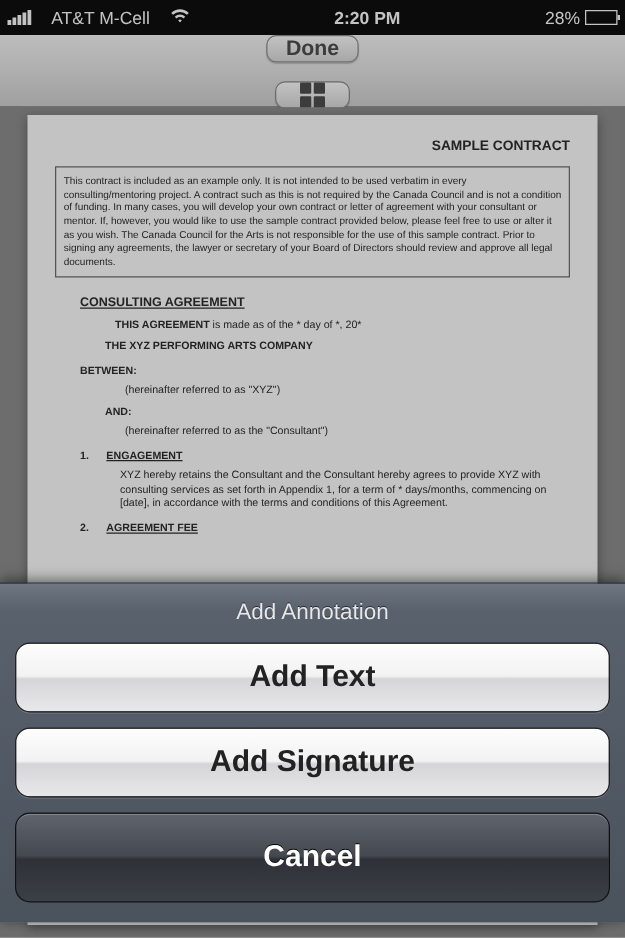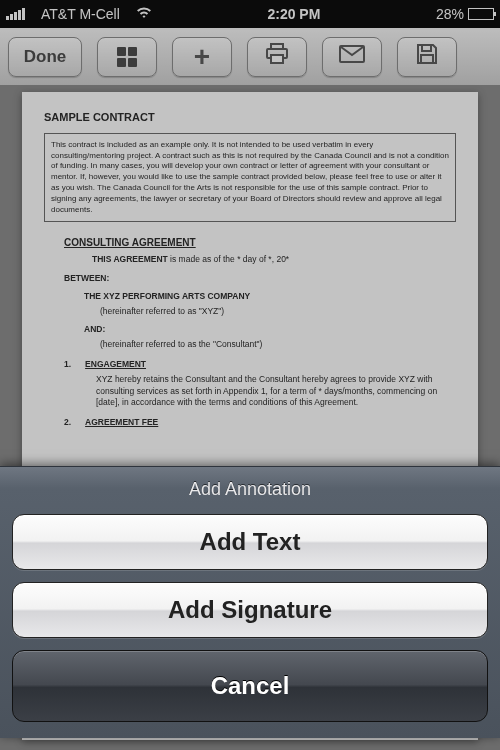--- a/index.html
+++ b/index.html
@@ -40,20 +40,21 @@
 
     
     .toolbar {
       height: 58px;
       background: linear-gradient(#f7f7f7, #cfcfcf);
       border-bottom: 1px solid #888;
       display: flex;
       align-items: center;
       padding: 0 8px;
       gap: 15px;
+      flex-direction: column;
     }
     .tb-btn {
       height: 40px;
       border: 1px solid #888;
       border-radius: 8px;
       background: linear-gradient(#fefefe, #d9d9d9);
       display: flex;
       align-items: center;
       justify-content: center;
       color: #333;
@@ -77,21 +78,21 @@
     .doc-page {
       width: 95%;
       background: #fff;
       padding: 18px 22px;
       font-size: 8.5px;
       color: #222;
       line-height: 1.35;
       box-shadow: 0 2px 8px rgba(0,0,0,.4);
       position: relative;
     }
-    .doc-title { text-align:left; font-weight:bold; font-size:11px; margin-bottom:8px;}
+    .doc-title { text-align:right; font-weight:bold; font-size:11px; margin-bottom:8px;}
     .doc-box { border:1px solid #666; padding:6px; font-size:8px; margin-bottom:14px;}
     .doc-sec { font-weight:bold; text-decoration: underline; font-size:10px; margin-top:8px;}
     .doc-indent { padding-left: 24px; margin-top:4px;}
     .doc-num { display:flex; gap:14px; margin-top:8px;}
     .doc-num .n { font-weight:bold; }
     .doc-num-title { font-weight:bold; text-decoration:underline;}
     .doc-body { padding-left: 28px; margin-top:4px;}
 
     .page-indicator {
       position:absolute;
@@ -228,22 +229,22 @@
 
 <div class="doc-area">
   <div class="doc-page">
     <div class="doc-title">SAMPLE CONTRACT</div>
     <div class="doc-box">This contract is included as an example only. It is not intended to be used verbatim in every consulting/mentoring project. A contract such as this is not required by the Canada Council and is not a condition of funding. In many cases, you will develop your own contract or letter of agreement with your consultant or mentor. If, however, you would like to use the sample contract provided below, please feel free to use or alter it as you wish. The Canada Council for the Arts is not responsible for the use of this sample contract. Prior to signing any agreements, the lawyer or secretary of your Board of Directors should review and approve all legal documents.</div>
     <div class="doc-sec" style="margin-left:20px">CONSULTING AGREEMENT</div>
     <div class="doc-indent" style="padding-left:48px; font-weight:normal">
       <b>THIS AGREEMENT</b> 
       <span> is made as of the * day of *, 20*</span>
     </div>
+    <div style="font-weight:bold;margin-top:6px;margin-left:40px">THE XYZ PERFORMING ARTS COMPANY</div>
     <div style="font-weight:bold;margin-top:8px;margin-left:20px">BETWEEN:</div>
-    <div style="font-weight:bold;margin-top:6px;margin-left:40px">THE XYZ PERFORMING ARTS COMPANY</div>
     <div style="margin-top:4px;margin-left:56px">(hereinafter referred to as "XYZ")</div>
     <div style="font-weight:bold;margin-top:6px;margin-left:40px">AND:</div>
     <div style="margin-top:4px;margin-left:56px">(hereinafter referred to as the "Consultant")</div>
 
     <div class="doc-num" style="margin-left:20px">
       <span class="n">1.</span>
       <span class="doc-num-title">ENGAGEMENT</span>
     </div>
     <div class="doc-body" style="margin-left:24px">XYZ hereby retains the Consultant and the Consultant hereby agrees to provide XYZ with consulting services as set forth in Appendix 1, for a term of * days/months, commencing on [date], in accordance with the terms and conditions of this Agreement.</div>
 

